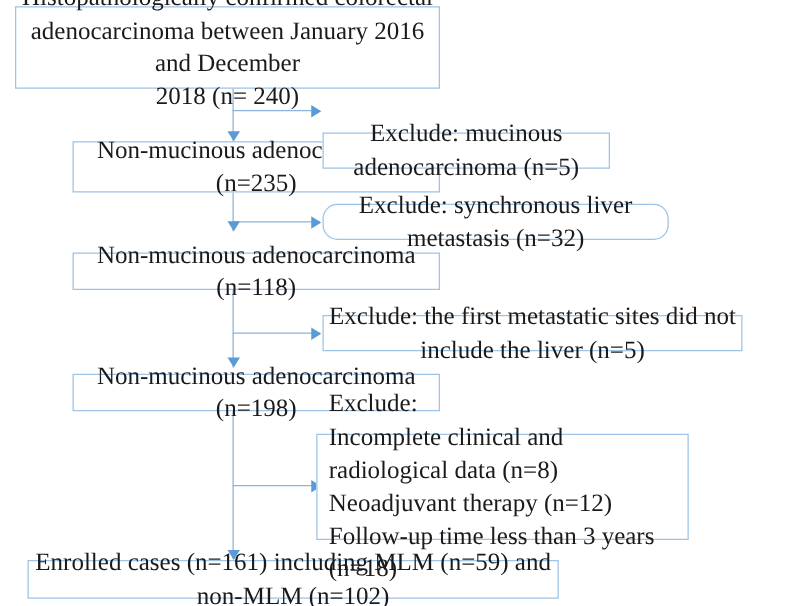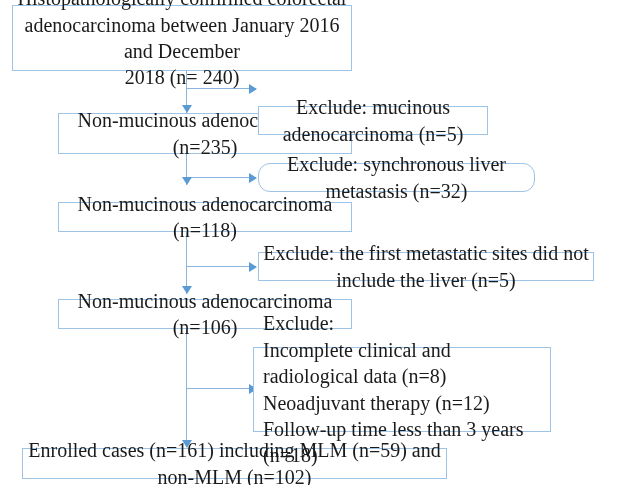--- a/index.html
+++ b/index.html
@@ -98,21 +98,21 @@
 
   <div class="box" style="left:58px; top:113px; width:294px; height:41px;">
     <span class="box-text">Non-mucinous adenocarcinoma (n=235)</span>
   </div>
 
   <div class="box" style="left:58px; top:202px; width:294px; height:30px;">
     <span class="box-text">Non-mucinous adenocarcinoma (n=118)</span>
   </div>
 
   <div class="box" style="left:58px; top:299px; width:294px; height:30px;">
-    <span class="box-text">Non-mucinous adenocarcinoma (n=106)</span>
+    <span class="box-text">Non-mucinous adenocarcinoma (n=198)</span>
   </div>
 
   <div class="box" style="left:22px; top:448px; width:425px; height:31px;">
     <span class="box-text">Enrolled cases (n=161) including MLM (n=59) and non-MLM (n=102)</span>
   </div>
 
   <div class="box" style="left:258px; top:74px; width:230px; height:29px;margin-top:32px;">
     <span class="box-text">Exclude: mucinous adenocarcinoma (n=5)</span>
   </div>
 

